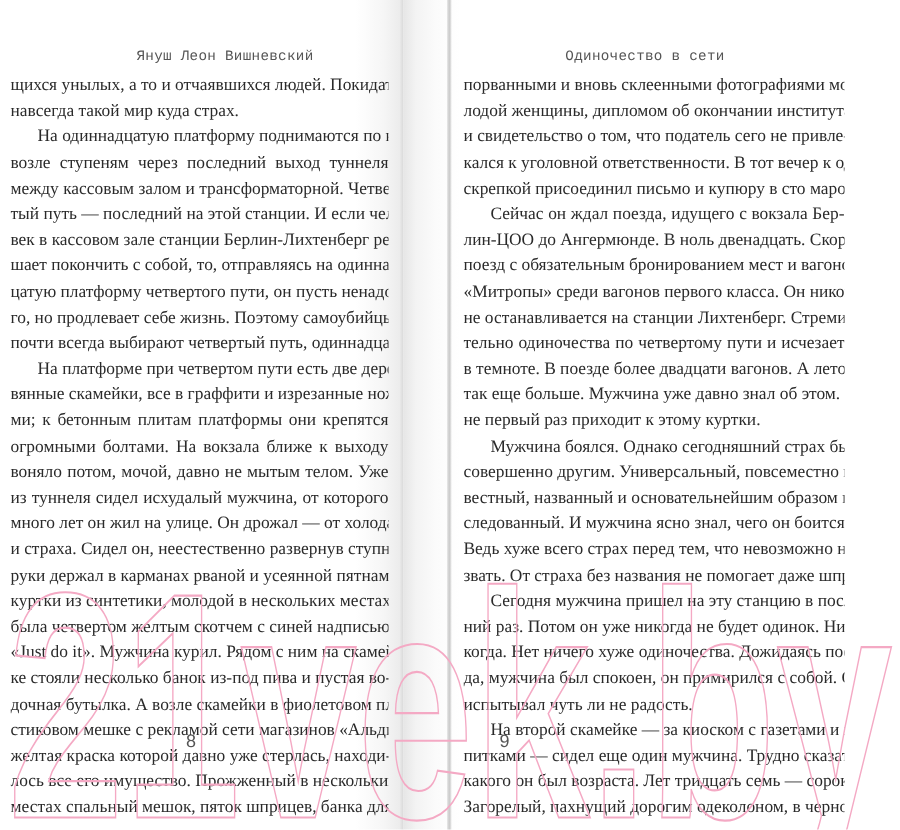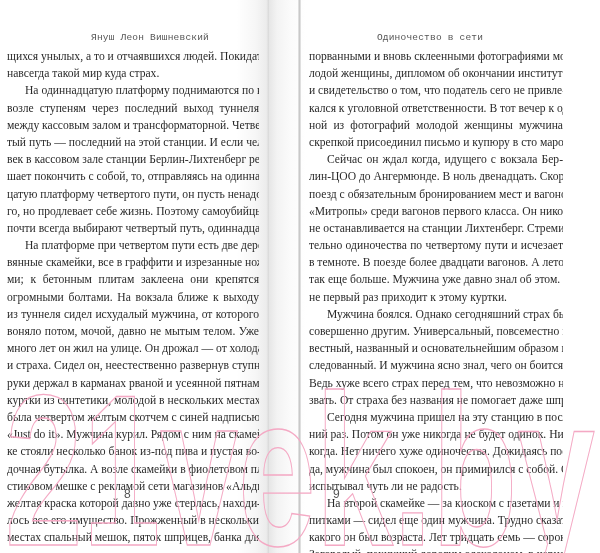--- a/index.html
+++ b/index.html
@@ -67,24 +67,24 @@
         <span class="line">возле ступеням через последний выход туннеля</span>
         <span class="line">между кассовым залом и трансформаторной. Четвер-</span>
         <span class="line">тый путь — последний на этой станции. И если чело-</span>
         <span class="line">век в кассовом зале станции Берлин-Лихтенберг ре-</span>
         <span class="line">шает покончить с собой, то, отправляясь на одиннад-</span>
         <span class="line">цатую платформу четвертого пути, он пусть ненадол-</span>
         <span class="line">го, но продлевает себе жизнь. Поэтому самоубийцы</span>
         <span class="line">почти всегда выбирают четвертый путь, одиннадцатую</span>
         <span class="line indent last-off">На платформе при четвертом пути есть две дере-</span>
         <span class="line">вянные скамейки, все в граффити и изрезанные ножа-</span>
-        <span class="line">ми; к бетонным плитам заклеена они крепятся</span>
+        <span class="line">ми; к бетонным плитам платформы они крепятся</span>
         <span class="line">огромными болтами. На вокзала ближе к выходу</span>
+        <span class="line">воняло потом, мочой, давно не мытым телом. Уже</span>
         <span class="line">из туннеля сидел исхудалый мужчина, от которого</span>
-        <span class="line">воняло потом, мочой, давно не мытым телом. Уже</span>
         <span class="line">много лет он жил на улице. Он дрожал — от холода</span>
         <span class="line">и страха. Сидел он, неестественно развернув ступни,</span>
         <span class="line">руки держал в карманах рваной и усеянной пятнами</span>
         <span class="line">куртки из синтетики, молодой в нескольких местах</span>
         <span class="line">была четвертом желтым скотчем с синей надписью</span>
         <span class="line">«Just do it». Мужчина курил. Рядом с ним на скамей-</span>
         <span class="line">ке стояли несколько банок из-под пива и пустая во-</span>
         <span class="line">дочная бутылка. А возле скамейки в фиолетовом пла-</span>
         <span class="line">стиковом мешке с рекламой сети магазинов «Альди»,</span>
         <span class="line">желтая краска которой давно уже стерлась, находи-</span>
@@ -93,23 +93,22 @@
       </div>
     <div class="folio">8</div>
   </div>
   <div class="page right">
     <div class="running-head">Одиночество в сети</div>
     <div class="text">
         <span class="line">порванными и вновь склеенными фотографиями мо-</span>
         <span class="line">лодой женщины, дипломом об окончании института</span>
         <span class="line">и свидетельство о том, что податель сего не привле-</span>
         <span class="line">кался к уголовной ответственности. В тот вечер к од-</span>
-        <span class="line">ной из фотографий молодой женщины мужчина</span>
         <span class="line last">скрепкой присоединил письмо и купюру в сто марок.</span>
-        <span class="line indent last-off">Сейчас он ждал когда, идущего с вокзала Бер-</span>
+        <span class="line indent last-off">Сейчас он ждал поезда, идущего с вокзала Бер-</span>
         <span class="line">лин-ЦОО до Ангермюнде. В ноль двенадцать. Скорый</span>
         <span class="line">поезд с обязательным бронированием мест и вагоном</span>
         <span class="line">«Митропы» среди вагонов первого класса. Он никогда</span>
         <span class="line">не останавливается на станции Лихтенберг. Стреми-</span>
         <span class="line">тельно одиночества по четвертому пути и исчезает</span>
         <span class="line">в темноте. В поезде более двадцати вагонов. А летом</span>
         <span class="line">так еще больше. Мужчина уже давно знал об этом. Он</span>
         <span class="line last">не первый раз приходит к этому куртки.</span>
         <span class="line indent last-off">Мужчина боялся. Однако сегодняшний страх был</span>
         <span class="line">совершенно другим. Универсальный, повсеместно из-</span>

